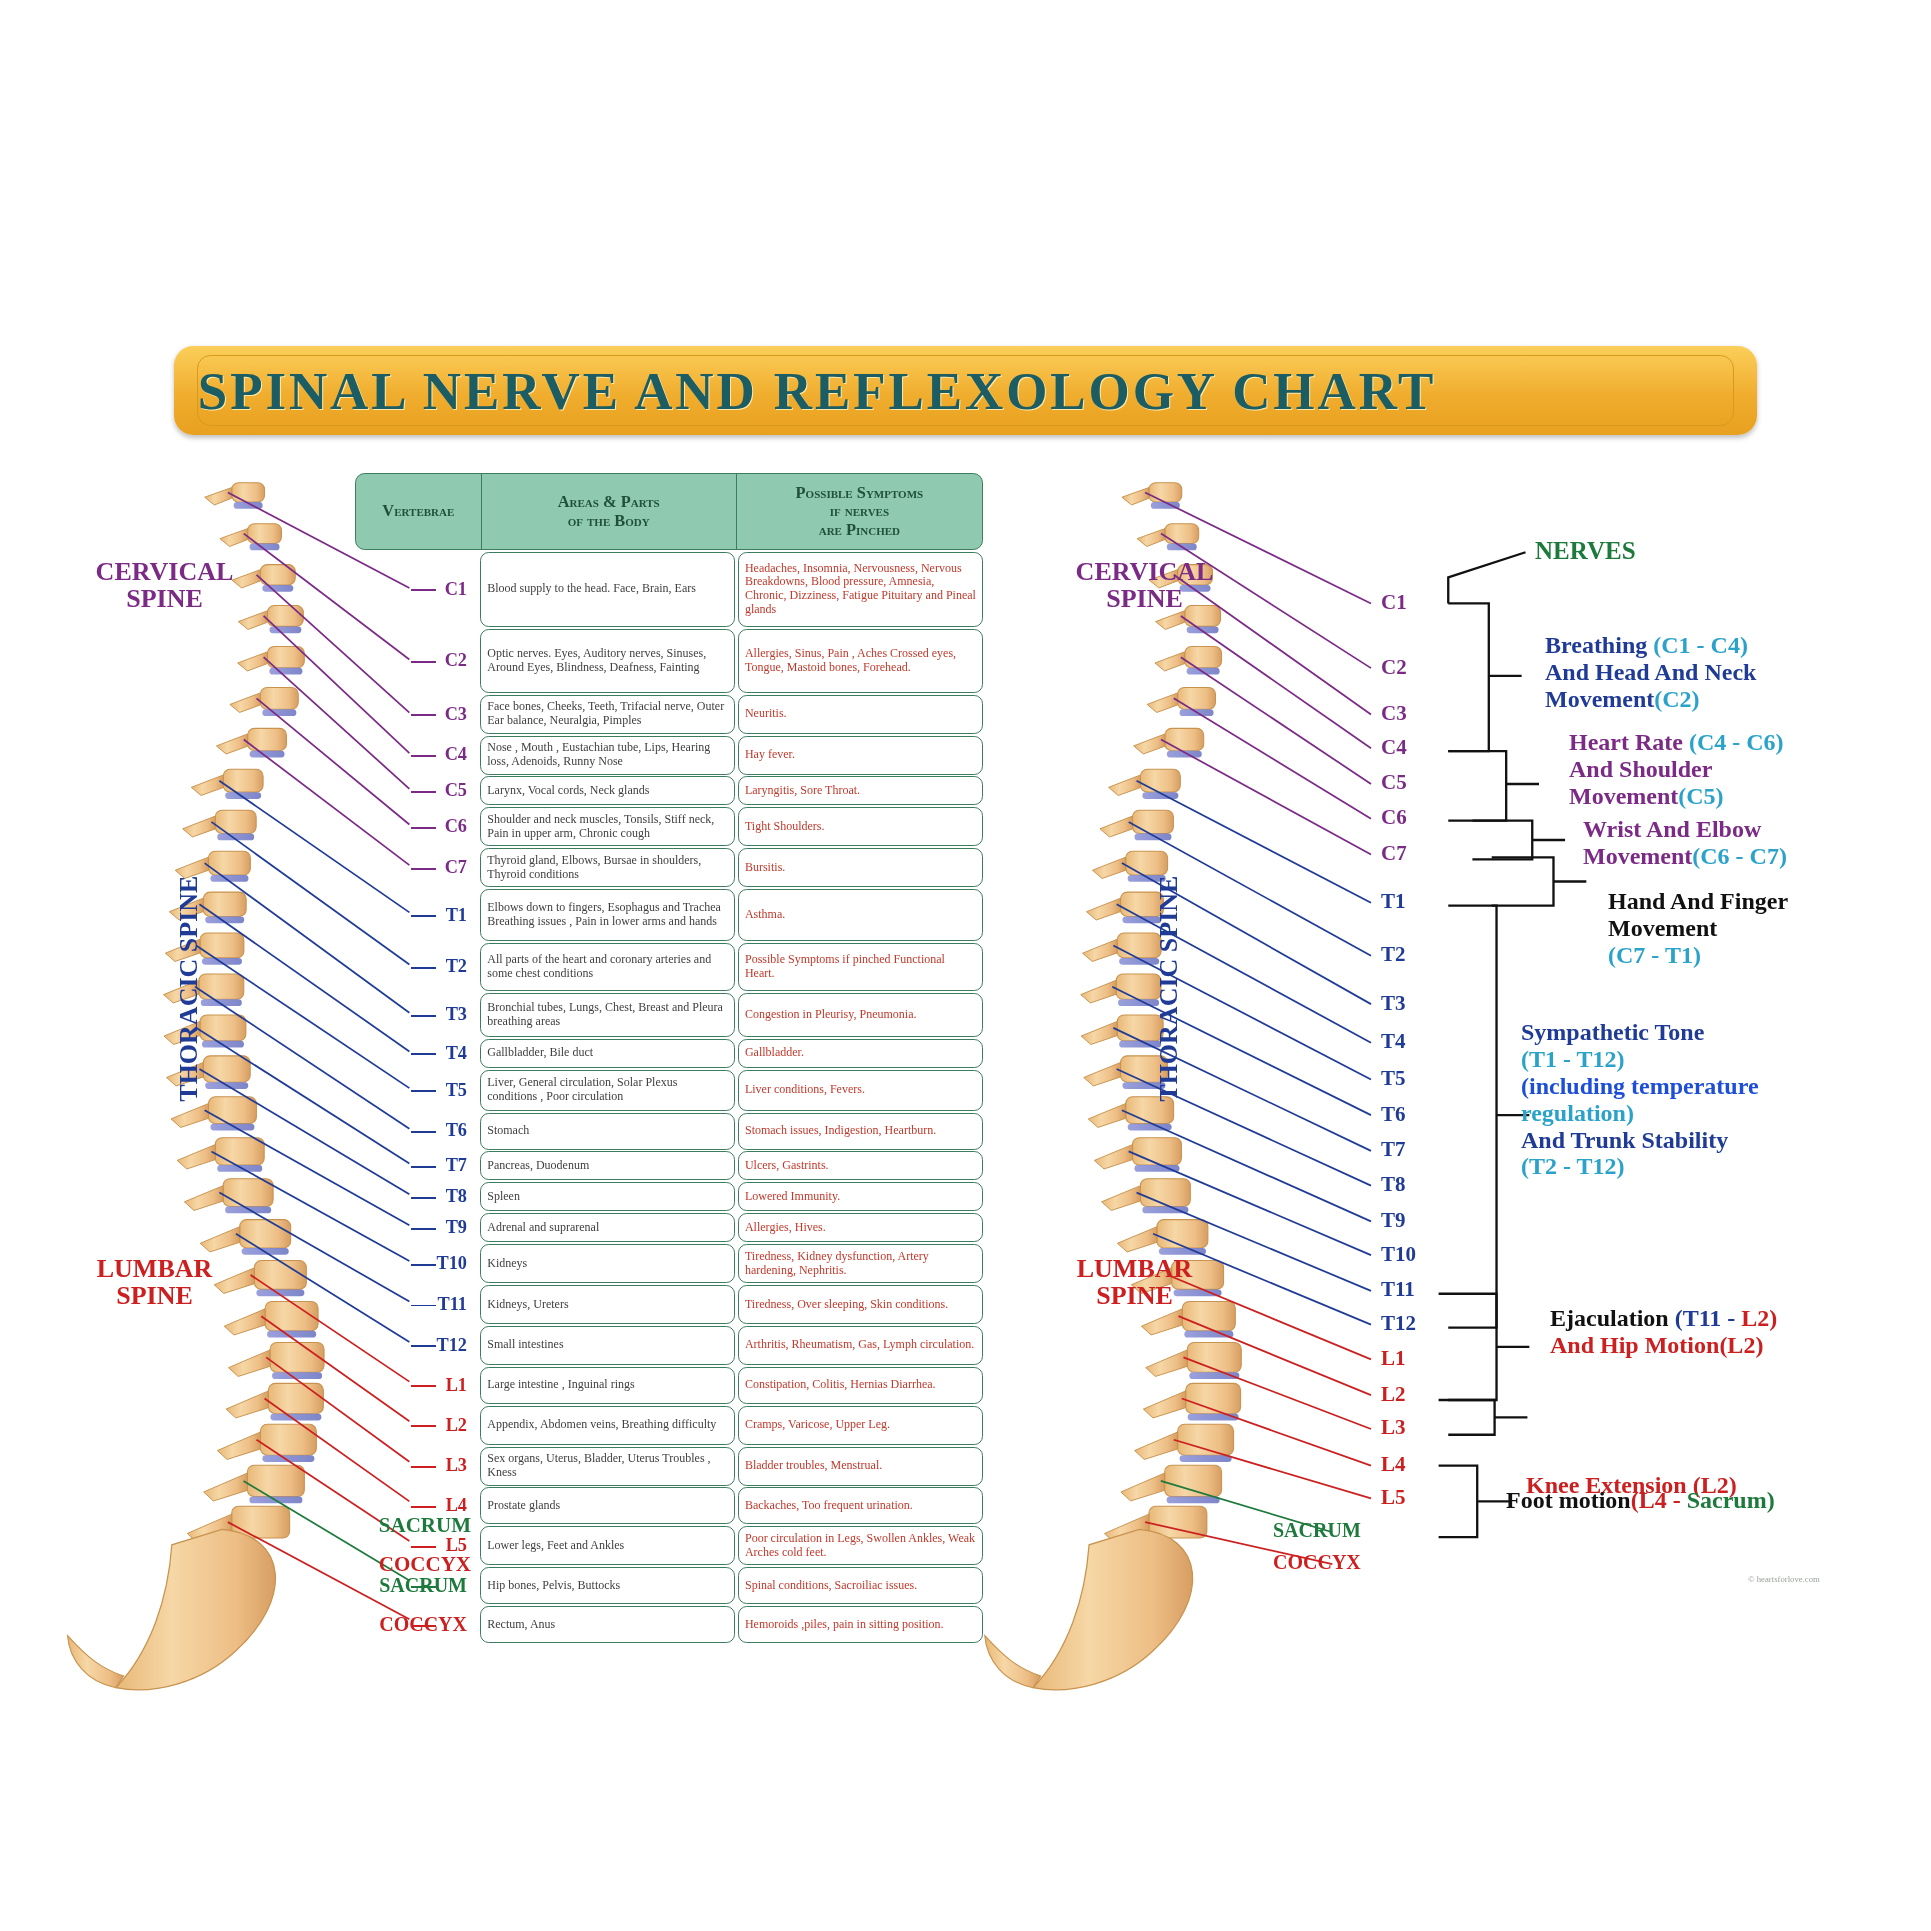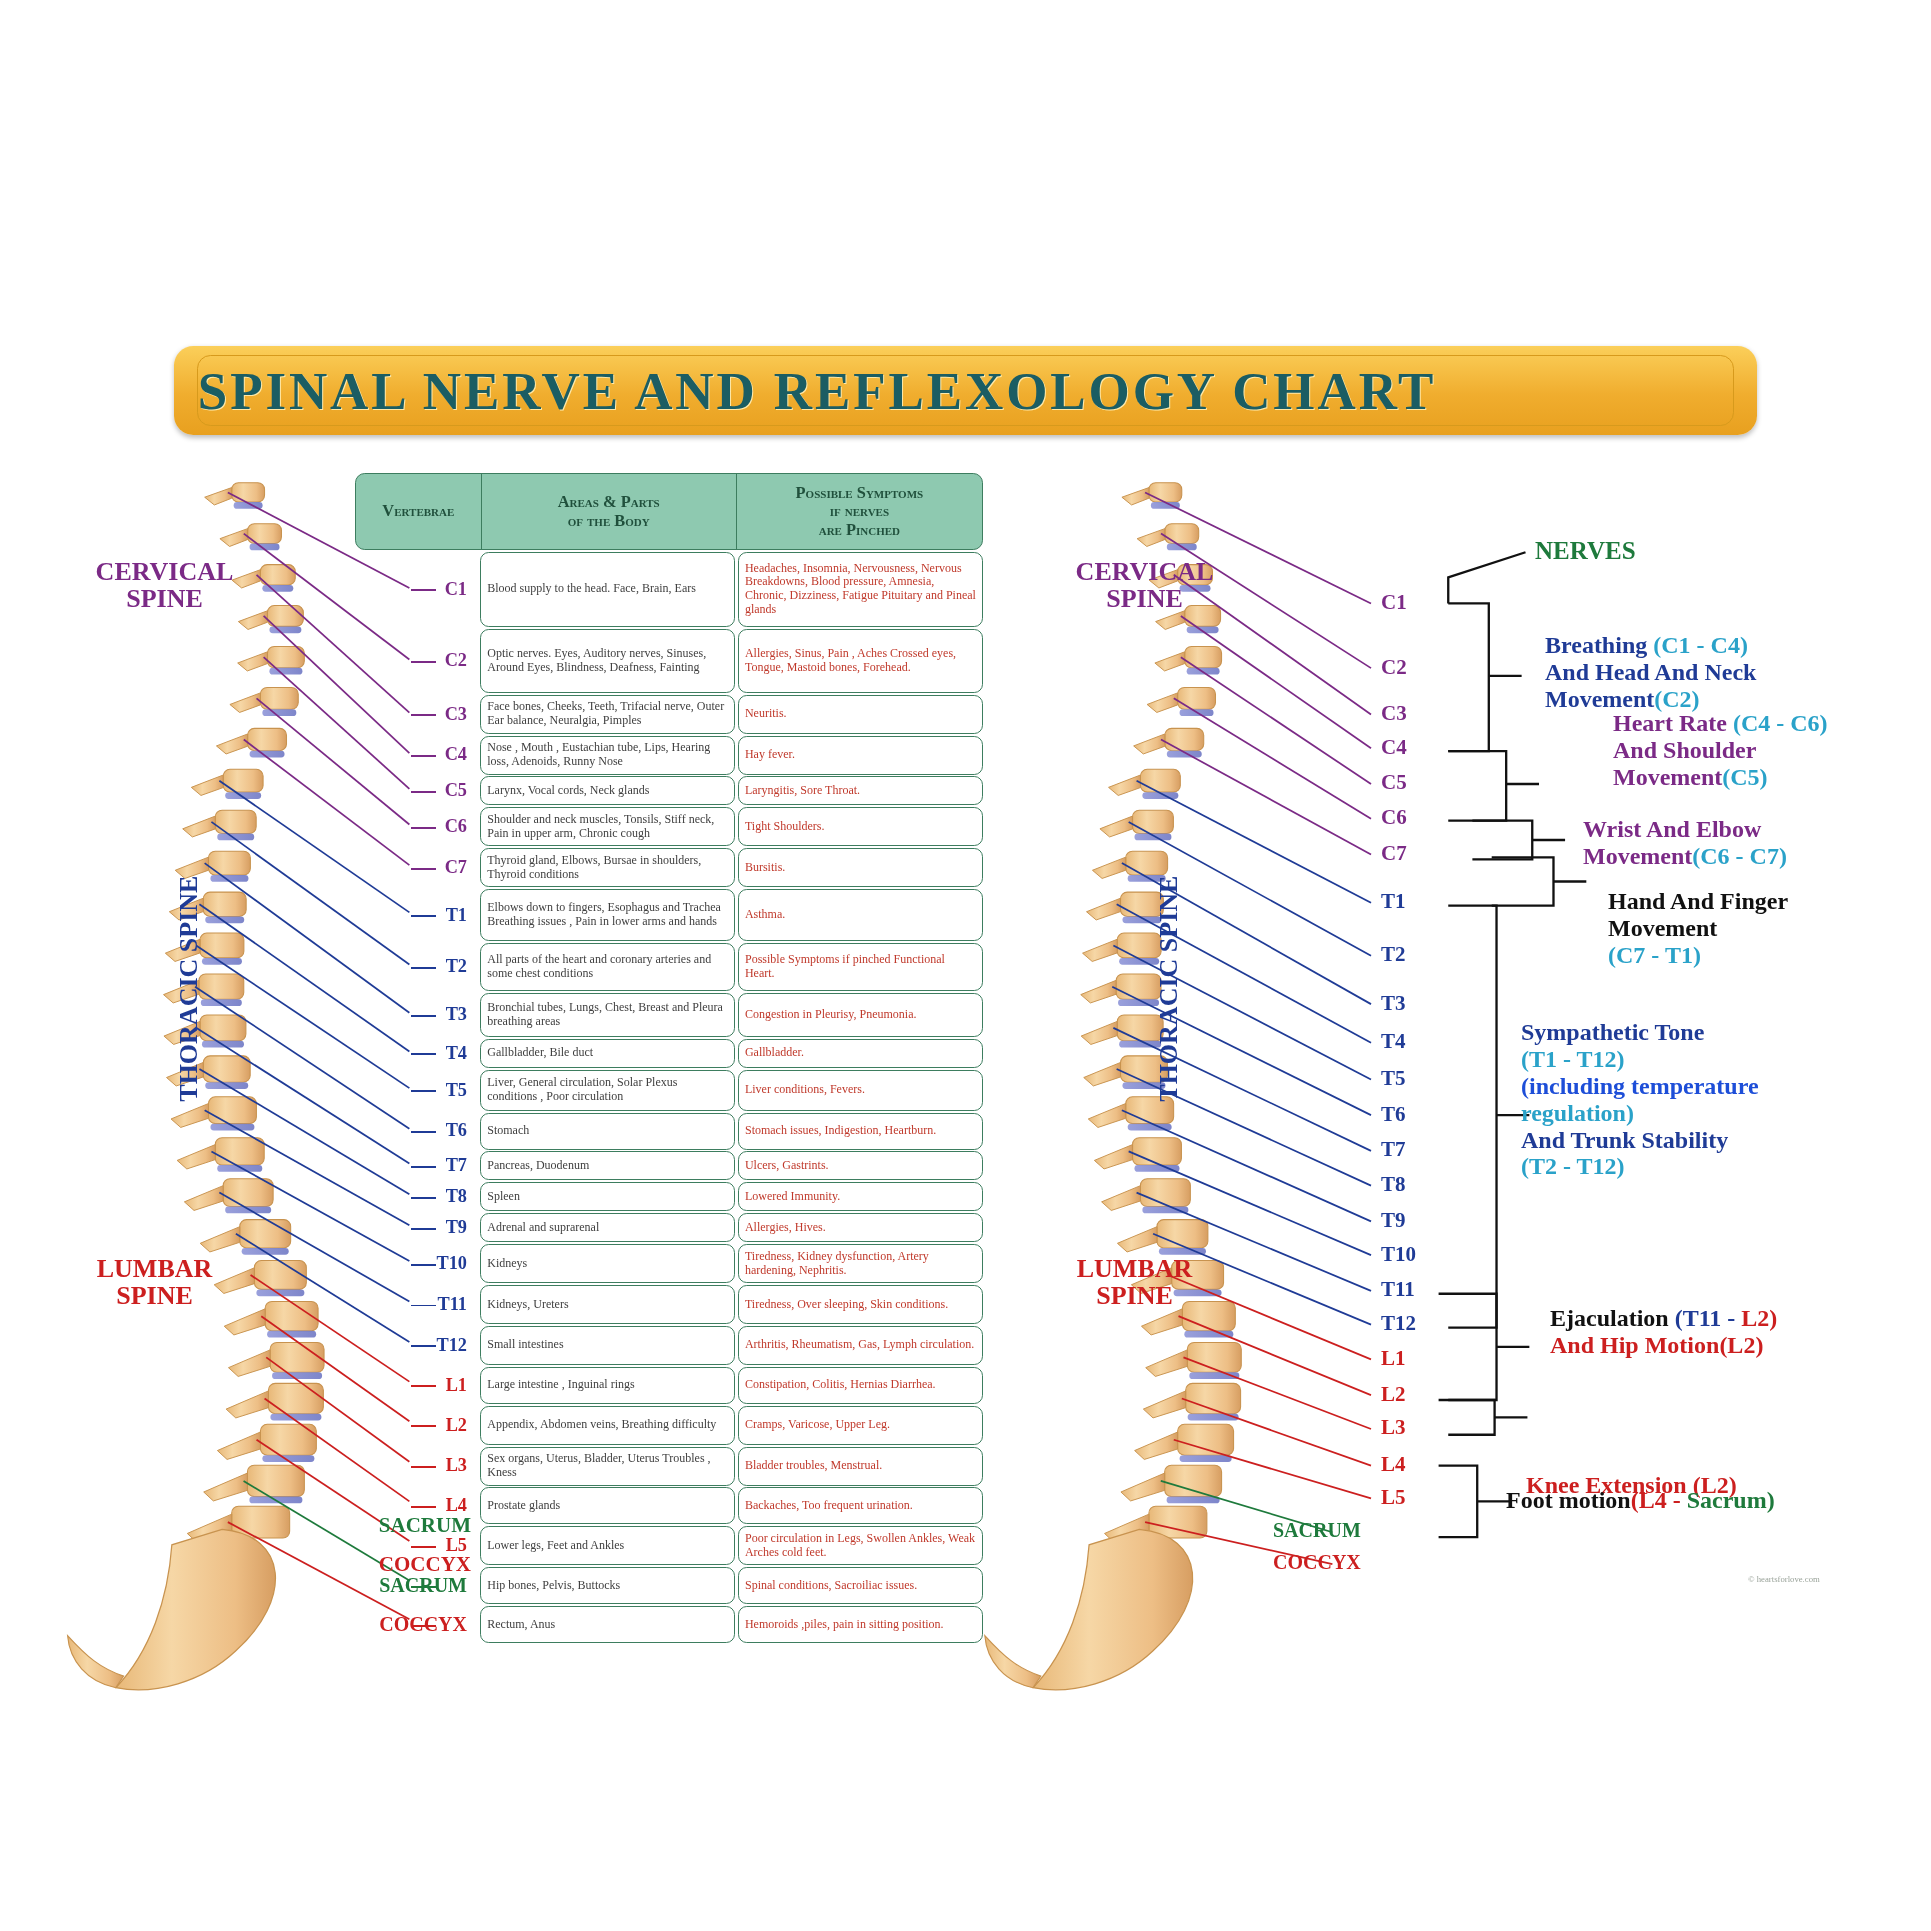--- a/index.html
+++ b/index.html
@@ -719,21 +719,21 @@
       <div class="vlabel" style="color: rgb(204, 31, 31); top: 1485px; left: 1381px;">L5</div>
       <div class="vlabel" style="color: rgb(30, 122, 60); top: 1519px; left: 1273px; font-size: 20px;">SACRUM</div>
       <div class="vlabel" style="color: rgb(204, 31, 31); top: 1551px; left: 1273px; font-size: 20px;">COCCYX</div>
     </div>
   <div id="right-functions">
       <div class="fn-text" style="left: 1545px; top: 632px;">
         <div><span style="color: rgb(31, 59, 150);">Breathing </span><span style="color: rgb(42, 162, 201);">(C1 - C4)</span></div>
         <div><span style="color: rgb(31, 59, 150);">And Head And Neck</span></div>
         <div><span style="color: rgb(31, 59, 150);">Movement</span><span style="color: rgb(42, 162, 201);">(C2)</span></div>
       </div>
-      <div class="fn-text" style="left: 1569px; top: 710px; margin-left: 44px;">
+      <div class="fn-text" style="left: 1569px; top: 729px;">
         <div><span style="color: rgb(123, 42, 134);">Heart Rate </span><span style="color: rgb(42, 162, 201);">(C4 - C6)</span></div>
         <div><span style="color: rgb(123, 42, 134);">And Shoulder</span></div>
         <div><span style="color: rgb(123, 42, 134);">Movement</span><span style="color: rgb(42, 162, 201);">(C5)</span></div>
       </div>
       <div class="fn-text" style="left: 1583px; top: 816px;">
         <div><span style="color: rgb(123, 42, 134);">Wrist And Elbow</span></div>
         <div><span style="color: rgb(123, 42, 134);">Movement</span><span style="color: rgb(42, 162, 201);">(C6 - C7)</span></div>
       </div>
       <div class="fn-text" style="left: 1608px; top: 888px;">
         <div><span style="color: rgb(17, 17, 17);">Hand And Finger</span></div>

